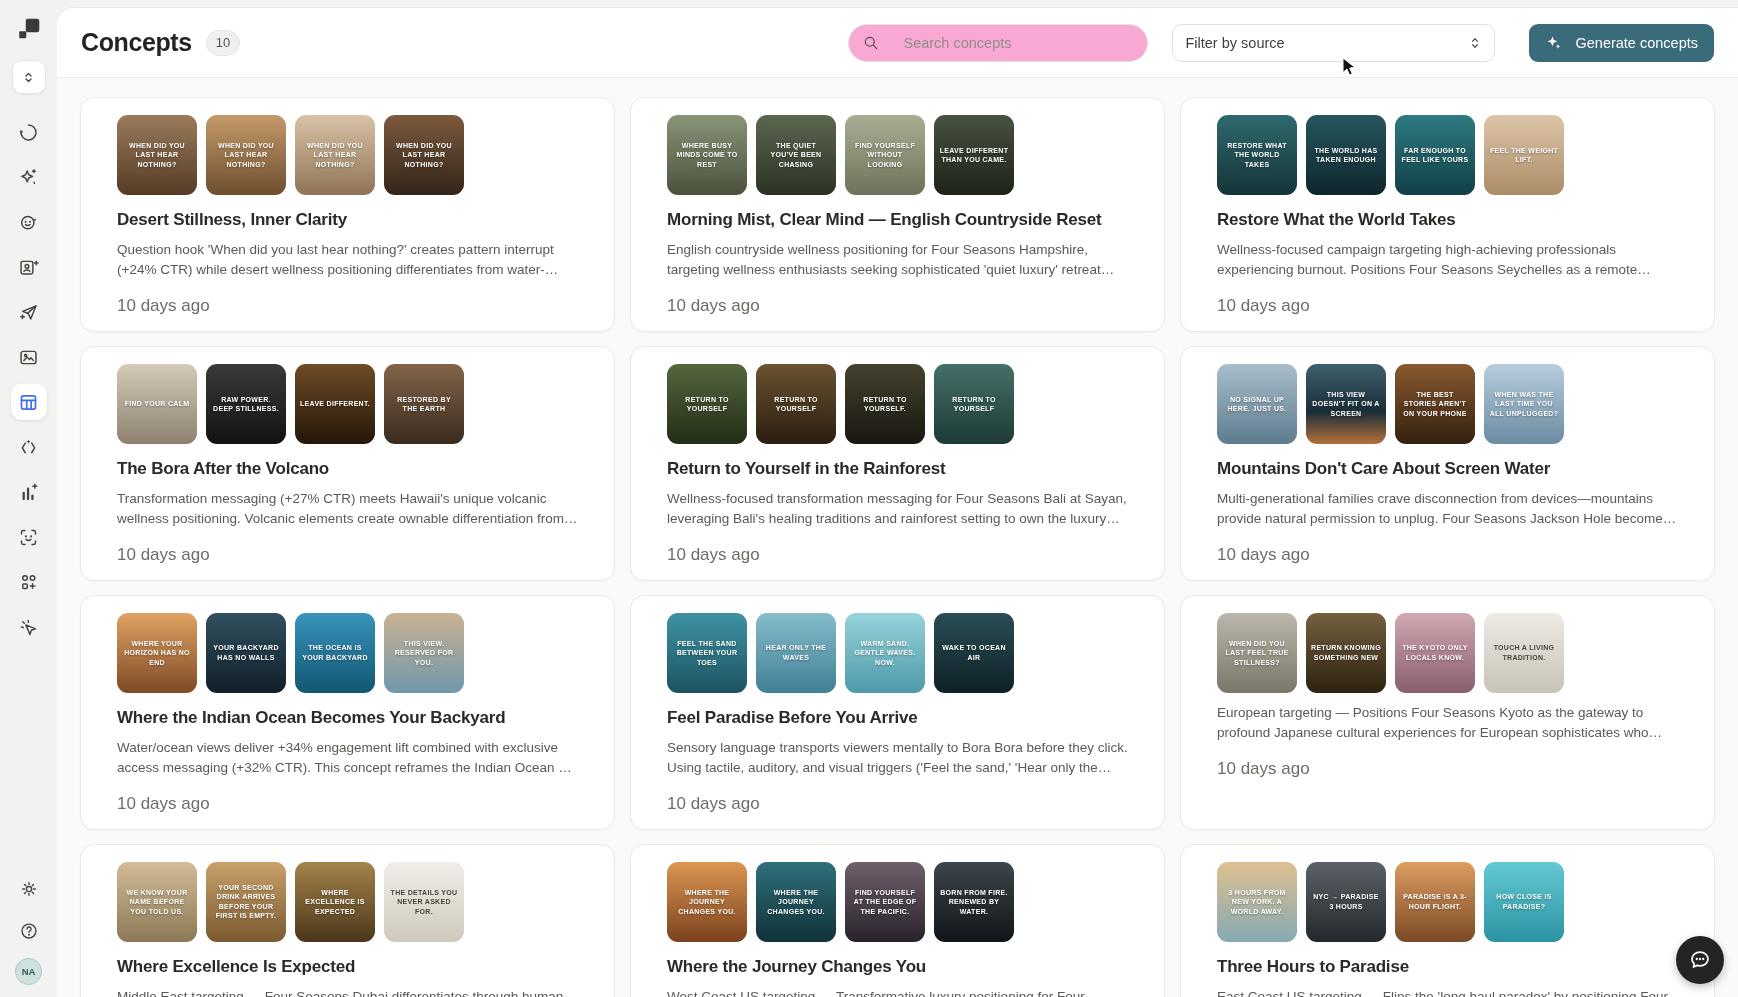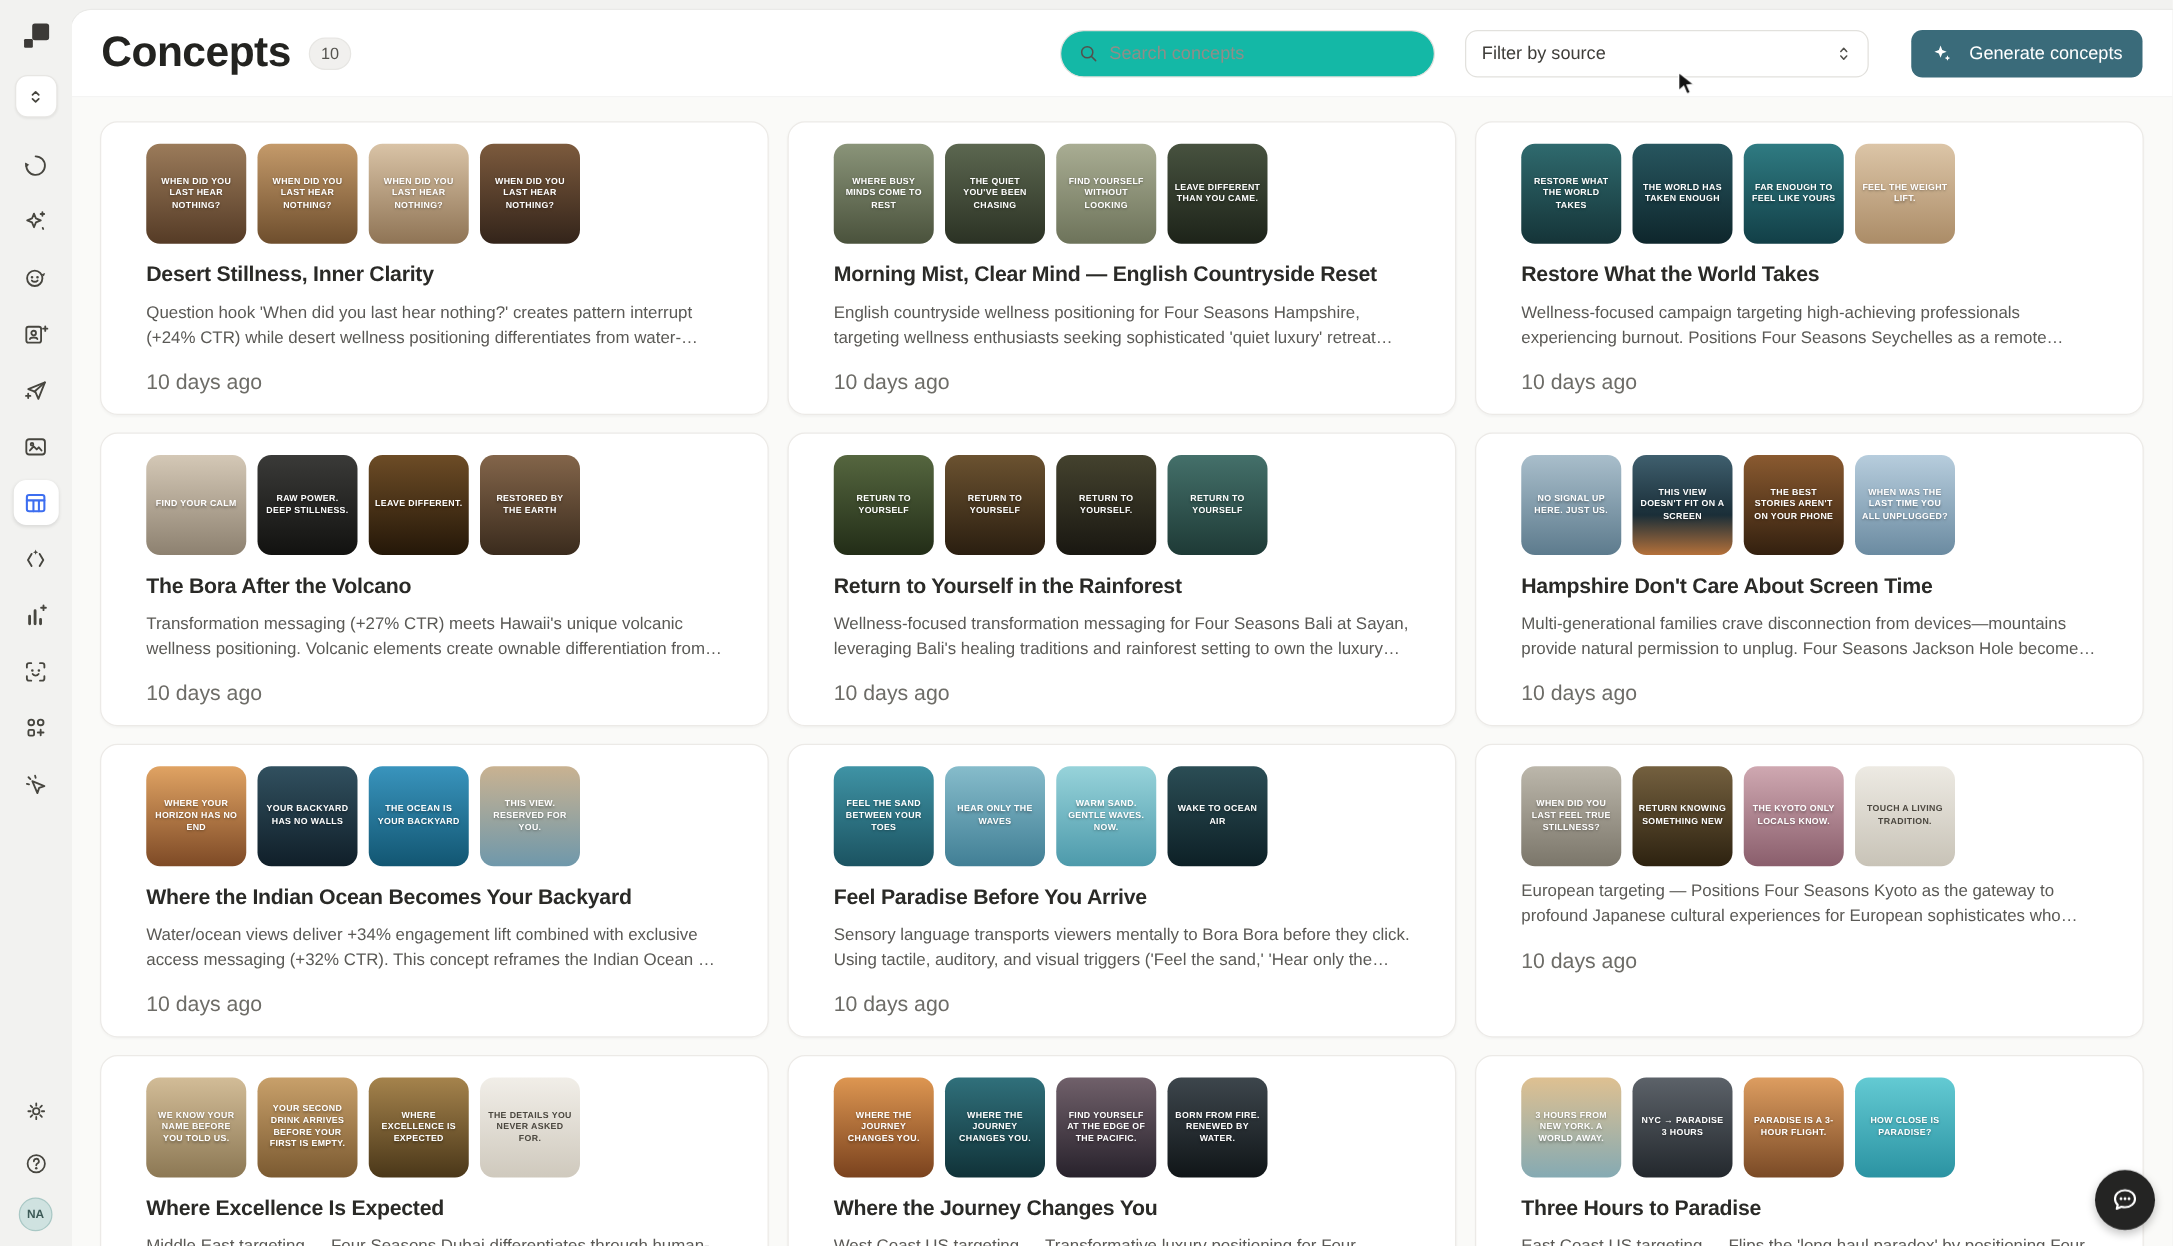--- a/index.html
+++ b/index.html
@@ -24,26 +24,26 @@
   .avatar { width:27px; height:27px; border-radius:50%; background:#cfe2e0; border:1px solid #a9c8c5;
             color:#3c5a57; font-size:9.5px; font-weight:700; display:flex; align-items:center;
             justify-content:center; cursor:pointer; }
 
   
   .main { position:absolute; left:57px; top:8px; right:0; bottom:0; background:#fdfdfc;
           border-top-left-radius:16px; display:flex; flex-direction:column; overflow:hidden;
           box-shadow:0 0 0 1px rgba(0,0,0,.03); }
   .topbar { height:70px; flex:0 0 auto; background:#fff; border-bottom:1px solid #ececea;
             border-top-left-radius:16px; display:flex; align-items:center; padding:0 24px; }
-  .page-title { font-size:34px; font-weight:700; letter-spacing:-.4px; color:#232320;text-align:right; }
+  .page-title { font-size:25px; font-weight:700; letter-spacing:-.4px; color:#232320;text-align:right; }
   .count-badge { margin-left:14px; min-width:30px; height:26px; padding:0 9px; background:#f1f0ee;
                  border:1px solid #e7e6e3; border-radius:14px; font-size:13px; color:#55544f;
                  display:flex; align-items:center; justify-content:center; }
-  .search-box { margin-left:auto; width:300px; height:38px; border:1px solid #e2e1dd; background:#14b8a6;
-                border-radius:19px; display:flex; align-items:center; padding:0 13px; gap:8px; }
+  .search-box { margin-left:auto; width:300px; height:38px; border:1px solid #e2e1dd; background:#f9a8d4;
+                border-radius:19px; display:flex; align-items:center; padding:0 13px; gap:24px; }
   .search-box input { border:none; outline:none; flex:1; font-size:14.5px; color:#3c3b38;
                       font-family:"Liberation Sans", sans-serif; background:transparent; }
   .search-box input::placeholder { color:#8f8e89; }
   .filter-select { margin-left:24px; width:323px; height:38px; border:1px solid #e2e1dd; background:#fff;
                    border-radius:10px; display:flex; align-items:center; padding:0 12px;
                    font-size:14.5px; color:#3f3e3a; cursor:pointer; }
   .filter-select .chev { margin-left:auto; }
   .gen-btn { margin-left:34px; height:38px; padding:0 16px; background:#3a6b7a; color:#fff;
              border:none; border-radius:9px; font-size:14.5px; font-weight:500; display:flex;
              align-items:center; gap:13px; cursor:pointer; font-family:"Liberation Sans", sans-serif; }
@@ -329,21 +329,21 @@
             <div class="thumb" style="background: linear-gradient(rgb(63, 95, 110), rgb(26, 46, 56) 60%, rgb(181, 113, 58));">
               <span class="thumb-label">THIS VIEW DOESN'T FIT ON A SCREEN</span>
             </div>
             <div class="thumb" style="background: linear-gradient(rgb(138, 90, 48), rgb(51, 32, 15));">
               <span class="thumb-label">THE BEST STORIES AREN'T ON YOUR PHONE</span>
             </div>
             <div class="thumb" style="background: linear-gradient(rgb(183, 205, 221), rgb(107, 139, 161));">
               <span class="thumb-label">WHEN WAS THE LAST TIME YOU ALL UNPLUGGED?</span>
             </div>
           </div>
-    <h3 class="card-title">Hampshire Don't Care About Screen Time</h3>
+    <h3 class="card-title">Mountains Don't Care About Screen Water</h3>
     <p class="card-desc">Multi-generational families crave disconnection from devices—mountains provide natural permission to unplug. Four Seasons Jackson Hole becomes the enabler of genuine family...</p>
     <div class="card-time">10 days ago</div>
   </article>
 
   <article class="card">
     <div class="thumbs">
             <div class="thumb" style="background: linear-gradient(rgb(224, 163, 99), rgb(126, 74, 38));">
               <span class="thumb-label">WHERE YOUR HORIZON HAS NO END</span>
             </div>
             <div class="thumb" style="background: linear-gradient(rgb(49, 80, 95), rgb(16, 31, 41));">

